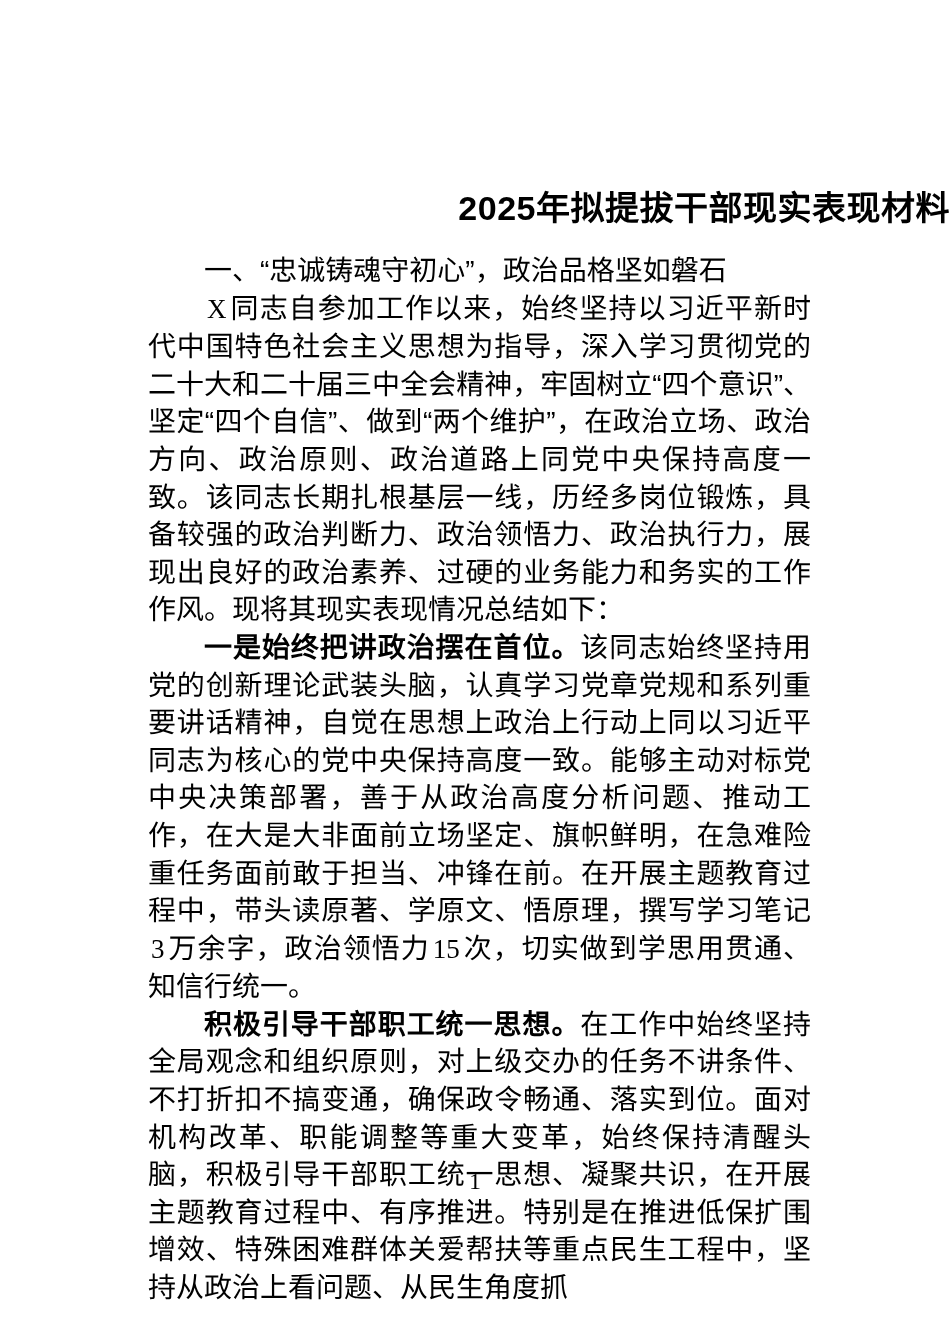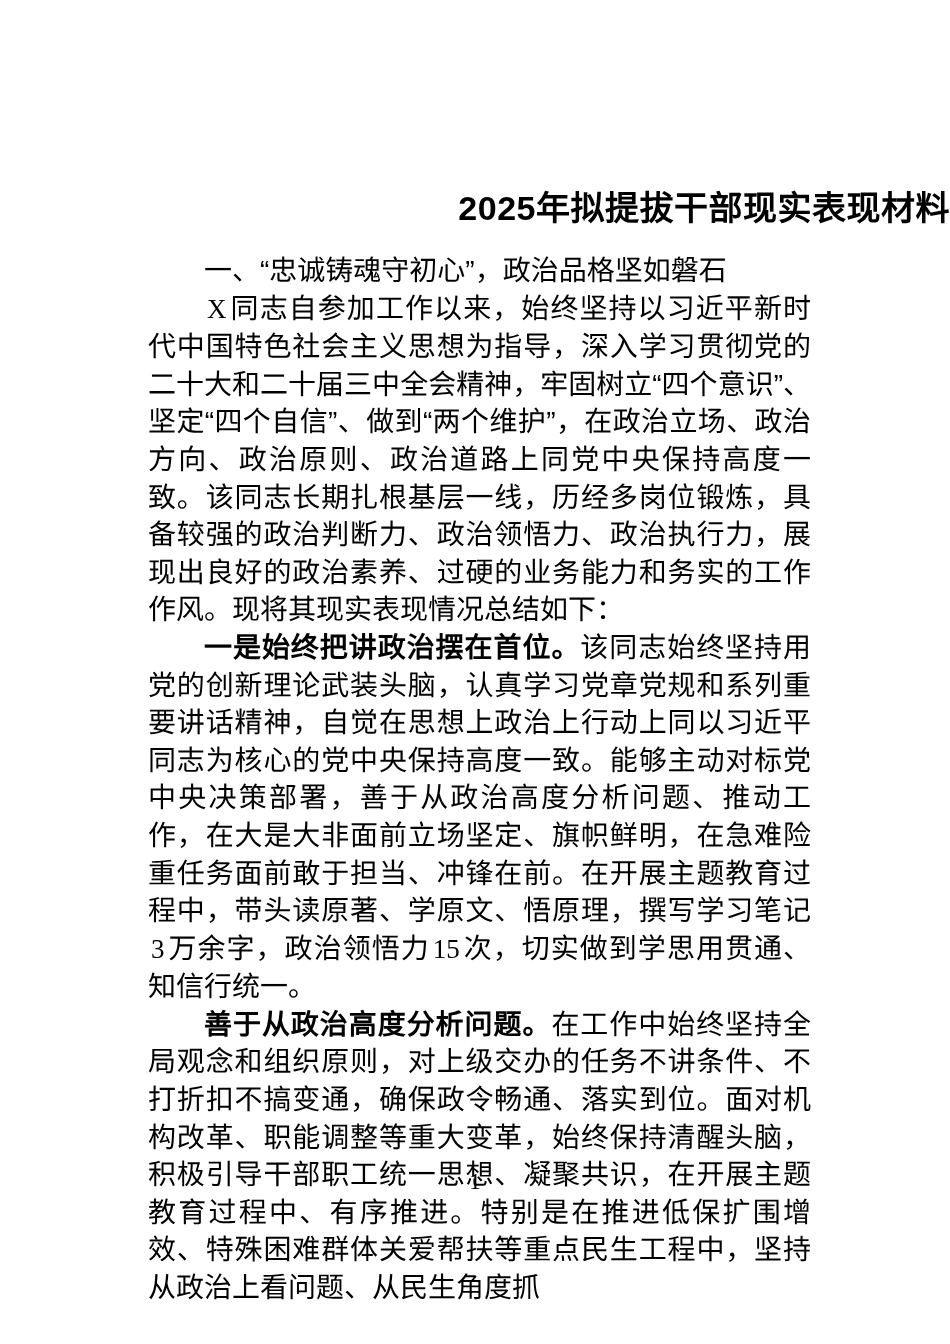--- a/index.html
+++ b/index.html
@@ -99,19 +99,19 @@
   <h1 class="doc-title">2025年拟提拔干部现实表现材料</h1>
 
   <div class="body-block">
 
     <p class="para section-head">一、“忠诚铸魂守初心”，政治品格坚如磐石</p>
 
     <p class="para indent"><span class="lat">X</span><span>同志自参加工作以来，始终坚持以习近平新时代中国特色社会主义思想为指导，深入学习贯彻党的二十大和二十届三中全会精神，牢固树立“四个意识”、坚定“四个自信”、做到“两个维护”，在政治立场、政治方向、政治原则、政治道路上同党中央保持高度一致。该同志长期扎根基层一线，历经多岗位锻炼，具备较强的政治判断力、政治领悟力、政治执行力，展现出良好的政治素养、过硬的业务能力和务实的工作作风。现将其现实表现情况总结如下：</span></p>
 
     <p class="para indent"><span class="lead">一是始终把讲政治摆在首位。</span><span>该同志始终坚持用党的创新理论武装头脑，认真学习党章党规和系列重要讲话精神，自觉在思想上政治上行动上同以习近平同志为核心的党中央保持高度一致。能够主动对标党中央决策部署，善于从政治高度分析问题、推动工作，在大是大非面前立场坚定、旗帜鲜明，在急难险重任务面前敢于担当、冲锋在前。在开展主题教育过程中，带头读原著、学原文、悟原理，撰写学习笔记</span><span class="lat">3</span><span>万余字，政治领悟力</span><span class="lat">15</span><span>次，切实做到学思用贯通、知信行统一。</span></p>
 
-    <p class="para indent"><span class="lead">善于从政治高度分析问题。</span><span>在工作中始终坚持全局观念和组织原则，对上级交办的任务不讲条件、不打折扣不搞变通，确保政令畅通、落实到位。面对机构改革、职能调整等重大变革，始终保持清醒头脑，积极引导干部职工统一思想、凝聚共识，在开展主题教育过程中、有序推进。特别是在推进低保扩围增效、特殊困难群体关爱帮扶等重点民生工程中，坚持从政治上看问题、从民生角度抓</span></p>
+    <p class="para indent"><span class="lead">积极引导干部职工统一思想。</span><span>在工作中始终坚持全局观念和组织原则，对上级交办的任务不讲条件、不打折扣不搞变通，确保政令畅通、落实到位。面对机构改革、职能调整等重大变革，始终保持清醒头脑，积极引导干部职工统一思想、凝聚共识，在开展主题教育过程中、有序推进。特别是在推进低保扩围增效、特殊困难群体关爱帮扶等重点民生工程中，坚持从政治上看问题、从民生角度抓</span></p>
 
   </div>
 
   <div class="page-number">1</div>
 
 </div>
 
 </body></html>

